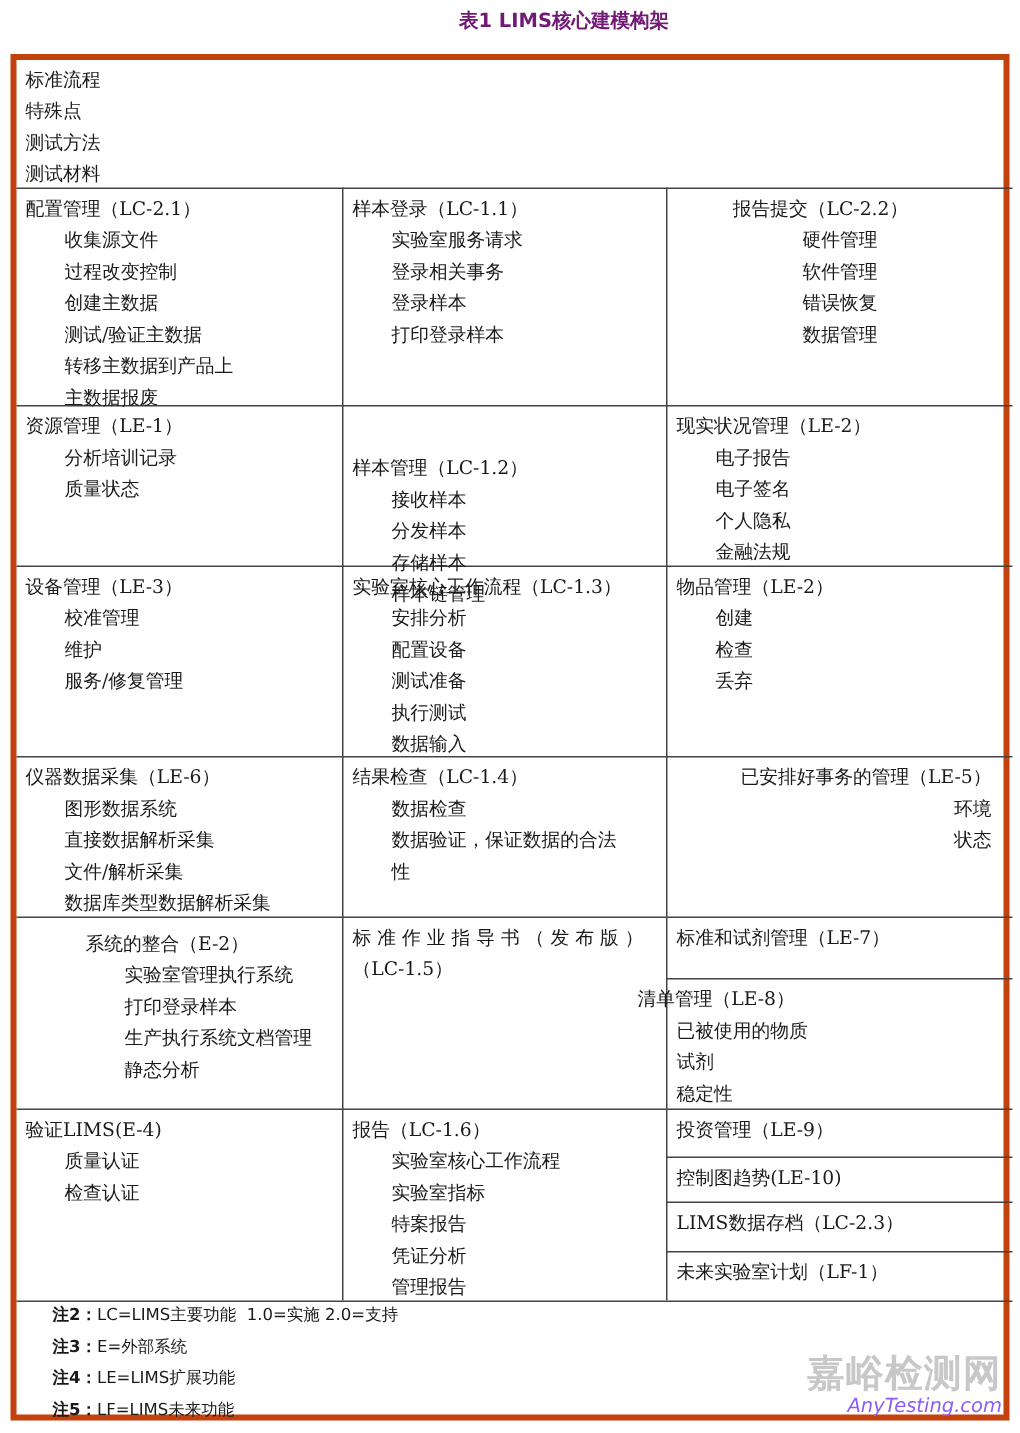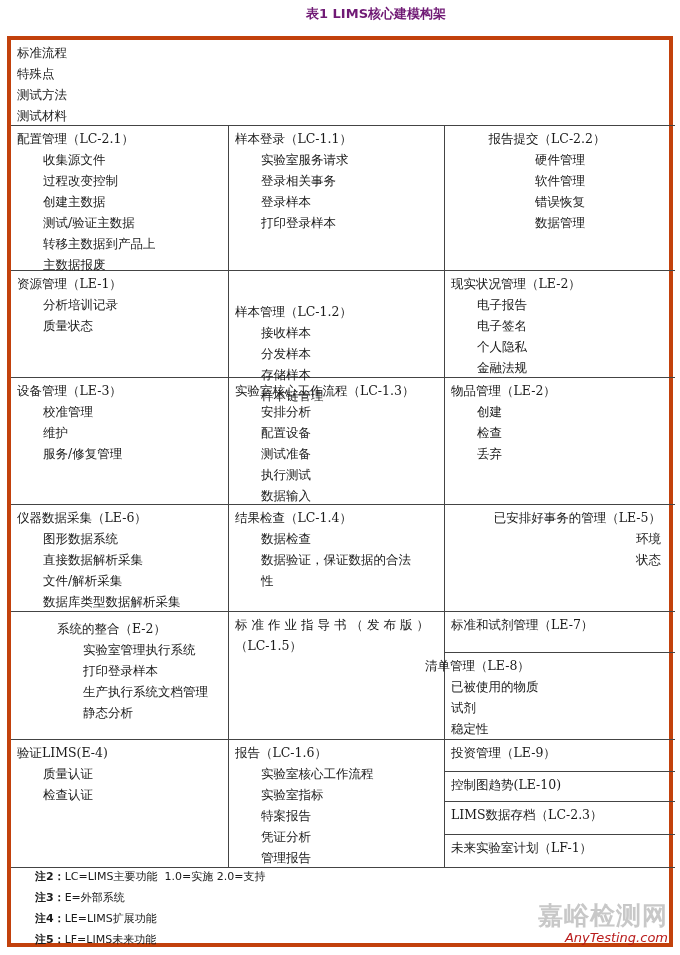--- a/index.html
+++ b/index.html
@@ -30,21 +30,21 @@
     position: absolute; left: 7px; top: 864px; width: 666px;
     font-size: 11px; line-height: 21px; padding: 2px 0 0 28px; box-sizing: border-box;
     font-family: "DejaVu Sans", "Liberation Sans", sans-serif;
   }
   .notes b { font-weight: bold; }
   .watermark {
     position: absolute; left: 528px; top: 902px; width: 140px; text-align: right;
     color: #c8c8c8; pointer-events: none;
   }
   .wm-cn { font-family: "DejaVu Sans", "Liberation Sans", sans-serif; font-size: 25px; font-weight: bold; letter-spacing: 1px; line-height: 28px; }
-  .wm-en { font-family: "DejaVu Sans", "Liberation Sans", sans-serif; font-size: 13px; font-style: italic; line-height: 15px; color: #b91c1c; }
+  .wm-en { font-family: "DejaVu Sans", "Liberation Sans", sans-serif; font-size: 13px; font-style: italic; line-height: 15px; color: #8b5cf6; }
   .justify { letter-spacing: 4px; }
 </style>
 </head>
 <body>
 
 <div class="title">表1 LIMS核心建模构架</div>
 
 <div class="tbl">
 
   <div class="hl" style="left:0;top:85px;width:664px;"></div>

